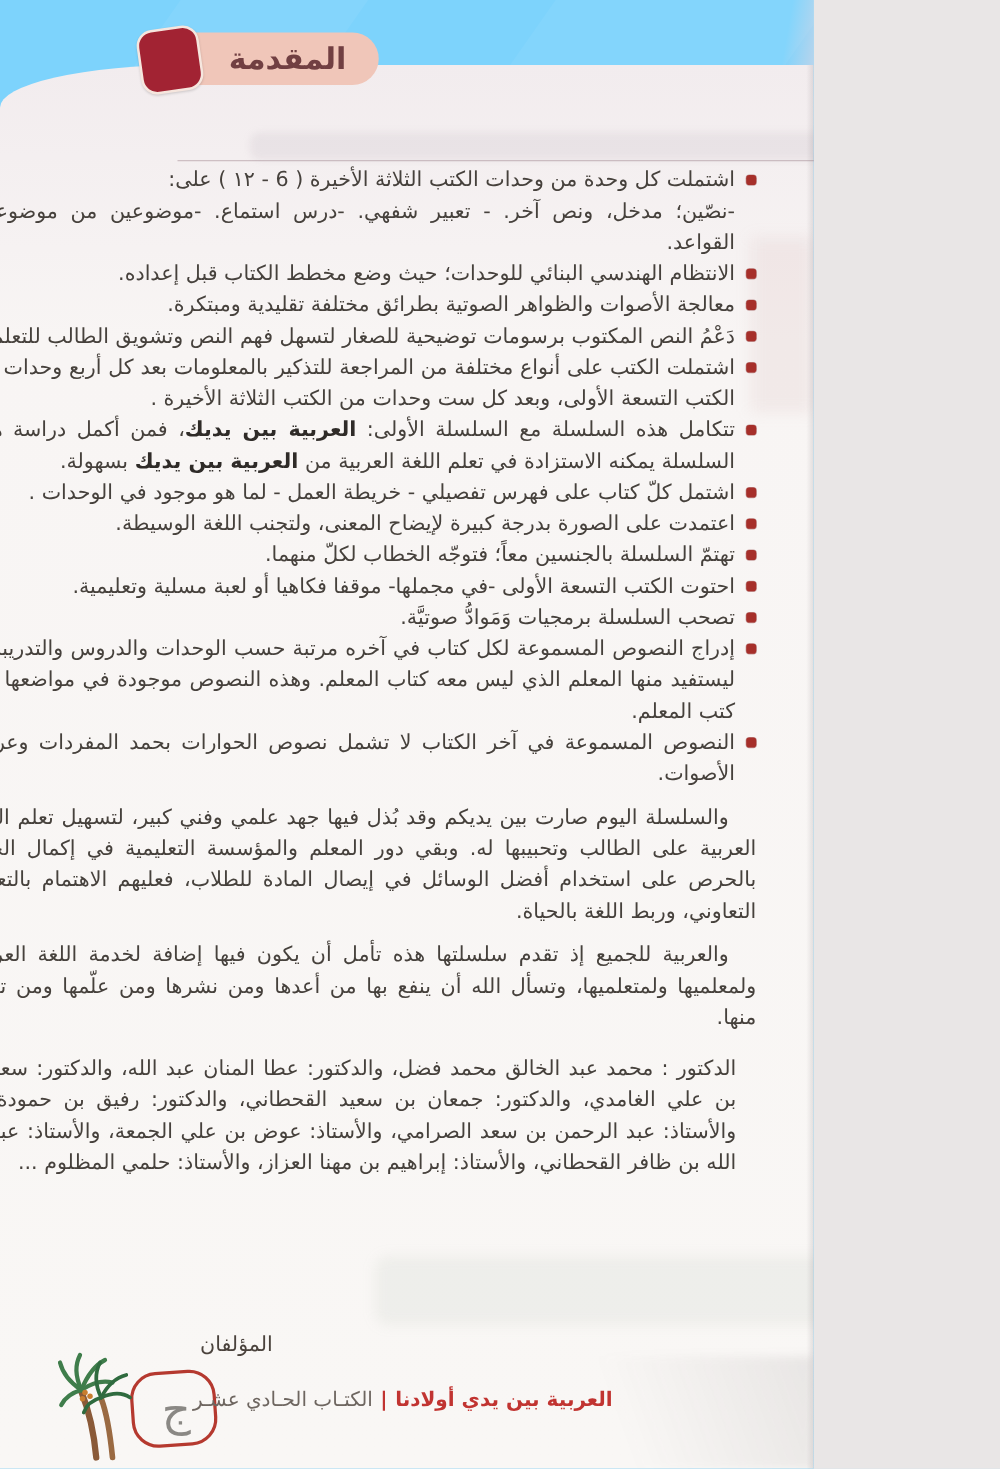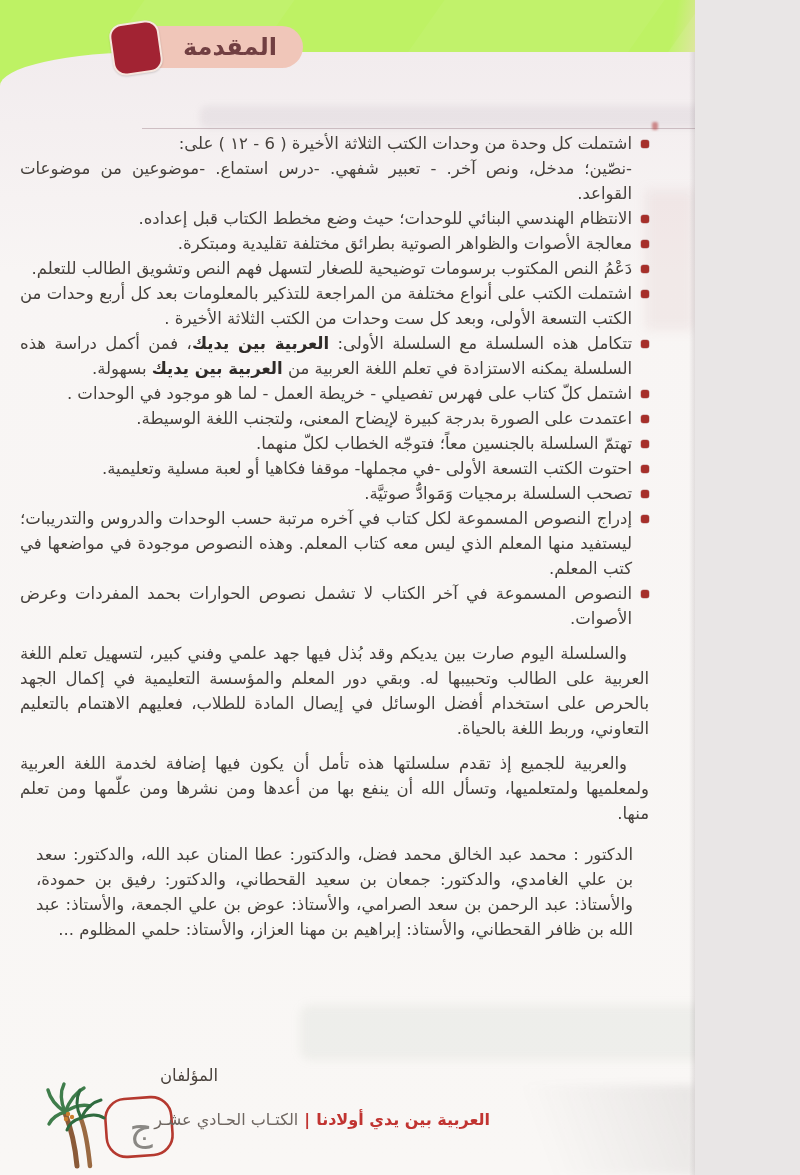--- a/index.html
+++ b/index.html
@@ -1,20 +1,19 @@
 <!DOCTYPE html>
 <html lang="ar"><head>
 <meta charset="utf-8">
 <style>
   html,body{margin:0;padding:0;background:#e9e6e6;}
   .scan{
     position:relative;width:651px;height:1175px;overflow:hidden;
-    background:#bef264;
+    background:#7dd3fc;
     font-family:"DejaVu Sans",sans-serif;
-    padding-left:44px;
   }
   
   .band-streak{position:absolute;top:-30px;height:130px;background:rgba(255,255,255,0.06);transform:skewX(-35deg);}
   .s1{left:120px;width:150px;}
   .s2{left:420px;width:220px;background:rgba(255,255,255,0.05);}
   .s3{left:680px;width:90px;background:rgba(255,255,255,0.08);}
   .edge-wedge{position:absolute;top:0;right:0;width:34px;height:52px;
     background:linear-gradient(100deg,transparent 40%,rgba(255,214,218,0.45));}
   
   .page{

